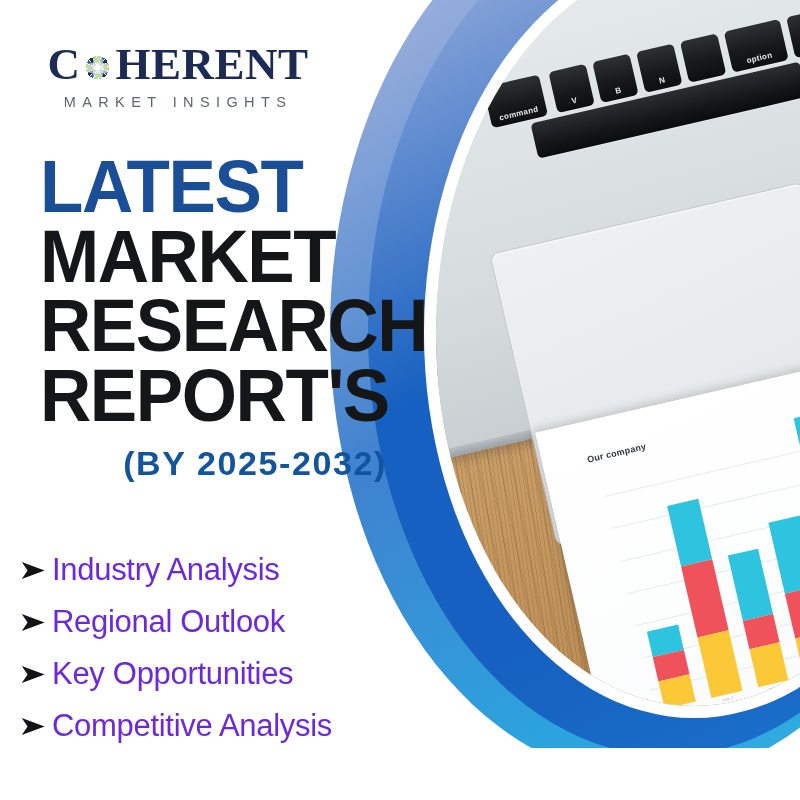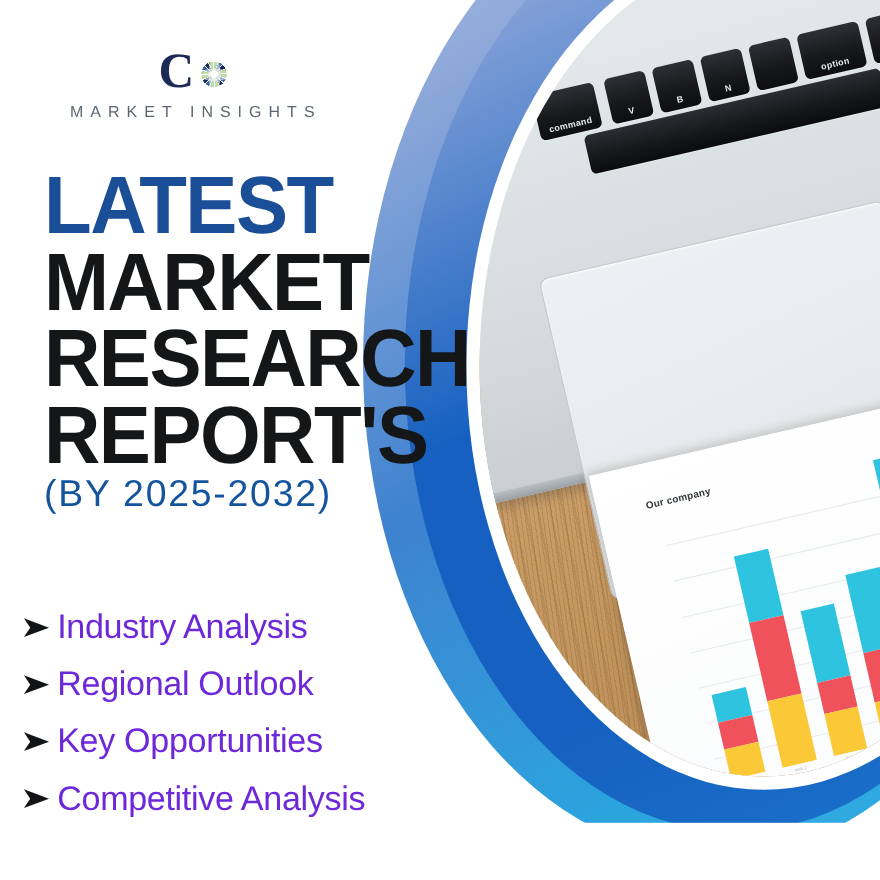--- a/index.html
+++ b/index.html
@@ -169,22 +169,24 @@
   .headline{position:absolute;left:40px;top:152px;width:430px;}
   .hl-line{
     font-size:74px;font-weight:bold;line-height:.94;
     letter-spacing:-1.5px;color:#141618;
     font-family:"Liberation Sans", sans-serif;
     transform:scaleX(.96);transform-origin:left center;
     white-space:nowrap;
   }
   .hl-blue{color:#1a4f98;}
   .hl-years{
-    font-size:34px;font-weight:normal;color:#13549e;letter-spacing:1.6px;
+    margin-top:14px;
+    font-size:34px;font-weight:bold;color:#13549e;letter-spacing:1.6px;
     white-space:nowrap;
+    text-align:center;
   }
 
   
   .bullets{position:absolute;left:18px;top:552px;width:520px;}
   .bullet{
     display:flex;align-items:center;margin-bottom:16px;white-space:nowrap;
   }
   .bullet-arrow{
     width:34px;flex:0 0 34px;
     font-size:27px;line-height:1;color:#111316;
@@ -303,20 +305,21 @@
 
     </div>
   </div>
 
   <div class="bottom-strip"></div>
 
   <div class="logo">
     <div class="logo-word">
       <span>C</span>
       <span class="logo-globe"></span>
+      <span>HERENT</span>
     </div>
     <div class="logo-sub">MARKET INSIGHTS</div>
   </div>
 
   <div class="headline">
     <div class="hl-line hl-blue">LATEST</div>
     <div class="hl-line">MARKET</div>
     <div class="hl-line">RESEARCH</div>
     <div class="hl-line">REPORT'S</div>
     <div class="hl-years">(BY 2025-2032)</div>

